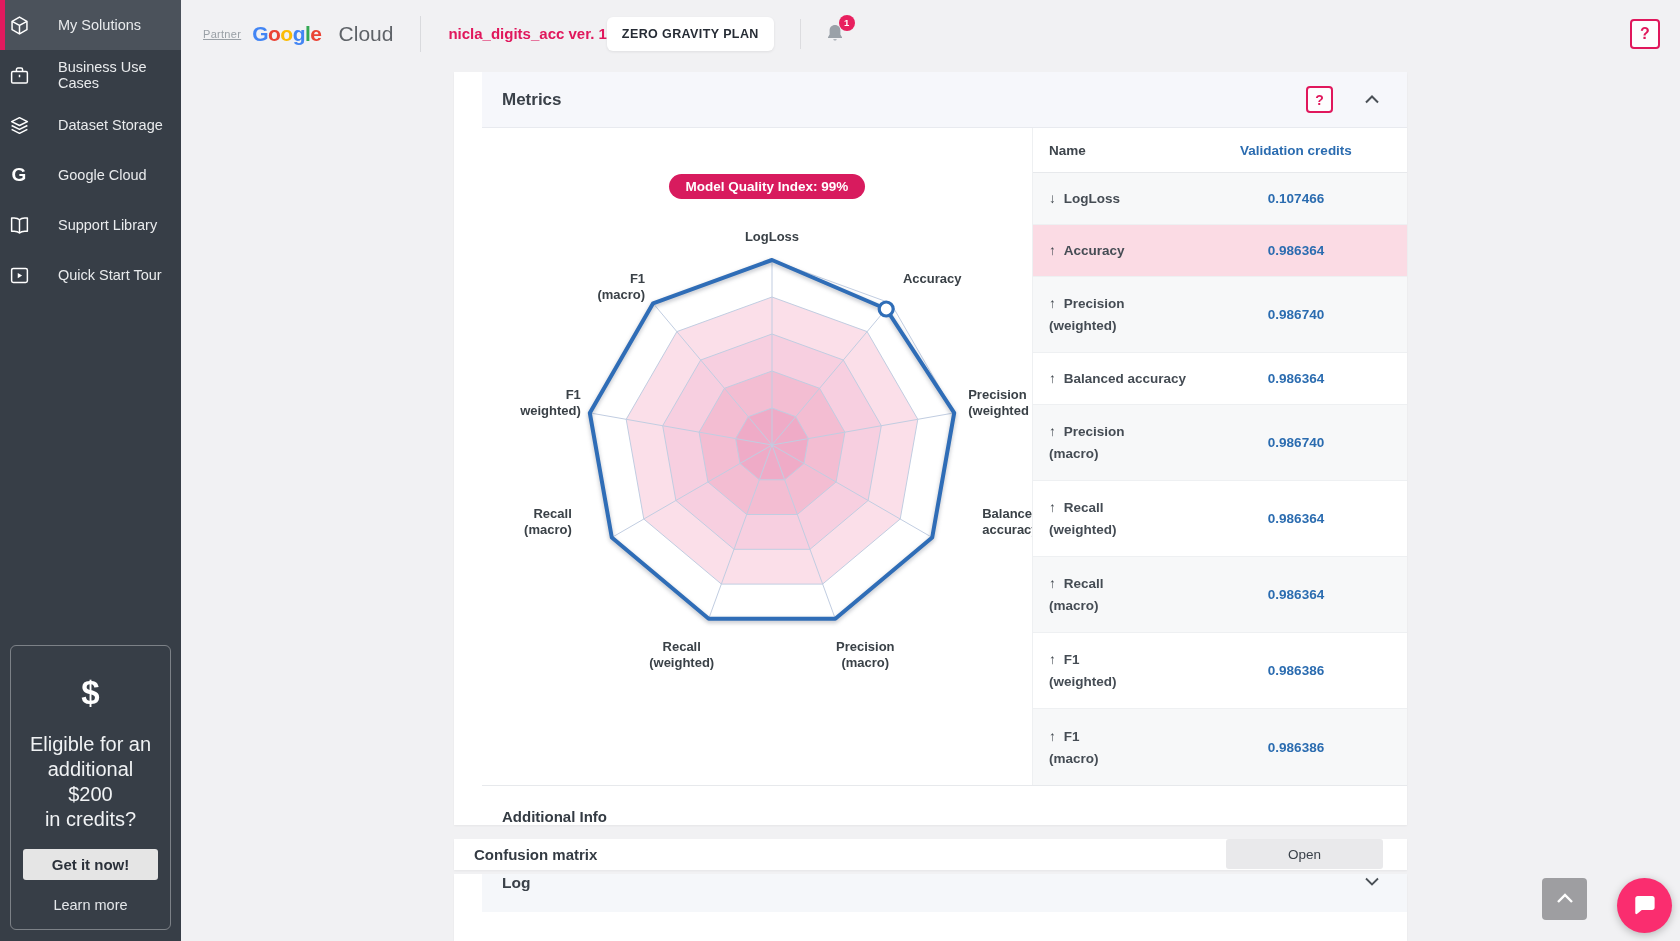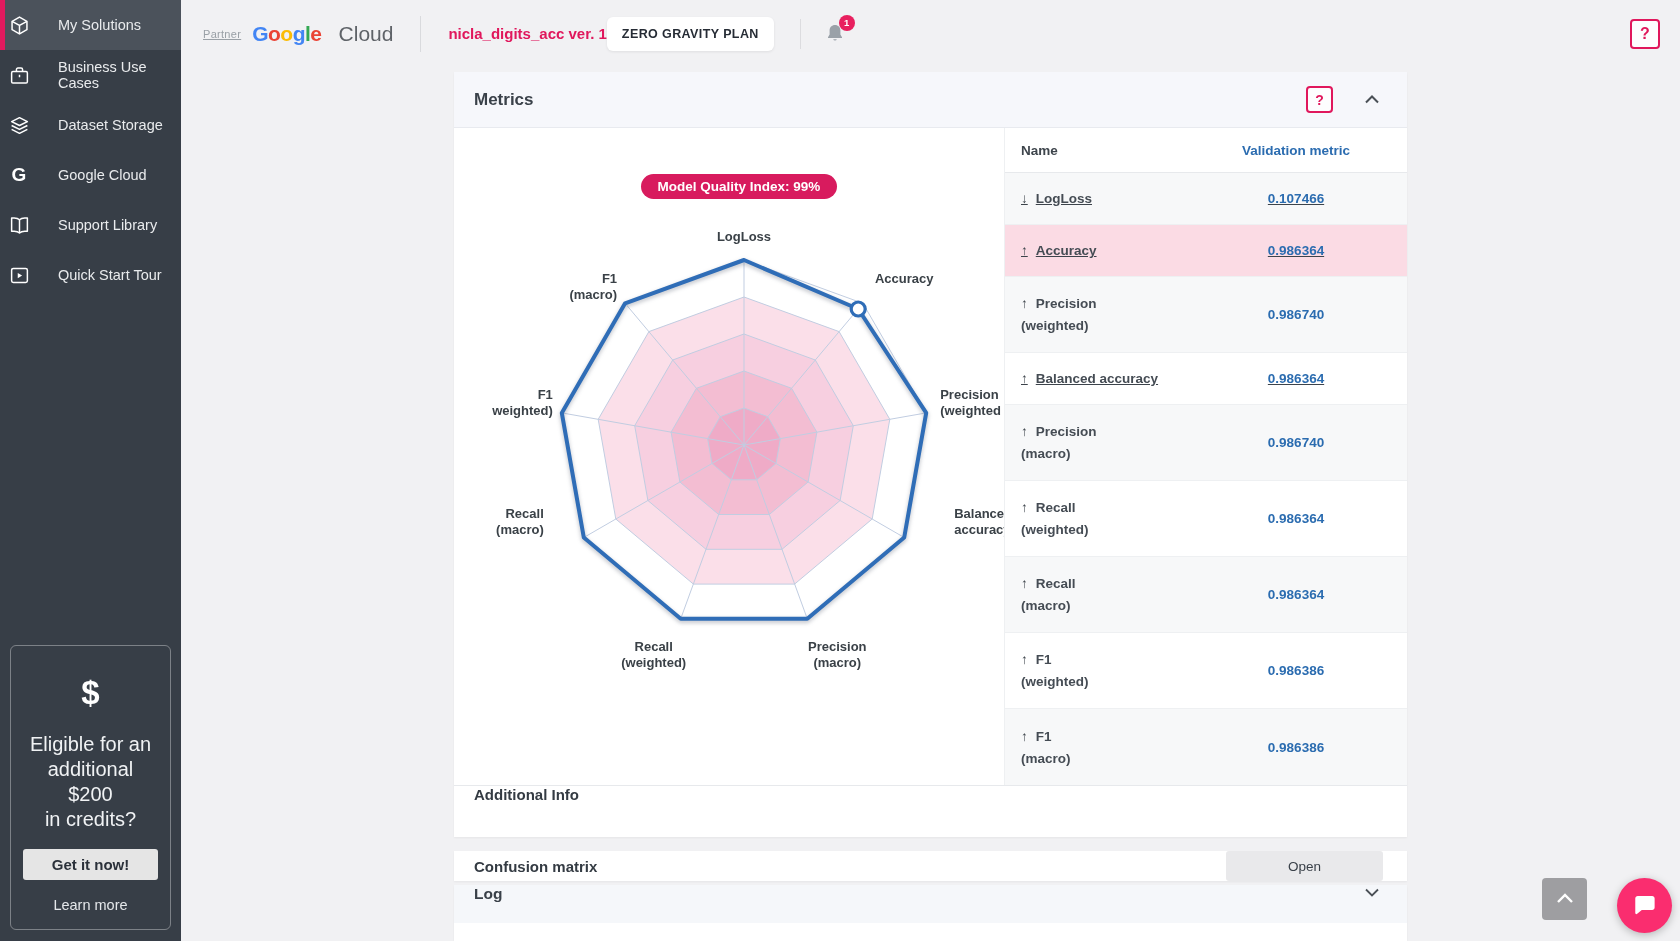--- a/index.html
+++ b/index.html
@@ -41,47 +41,47 @@
   .tb-right { margin-left:auto; display:flex; align-items:center; }
   .plan-btn { background:#fff; border:none; border-radius:6px; padding:10px 15px; font-family:inherit; font-size:12.5px; font-weight:bold; letter-spacing:.4px; color:#262c35; box-shadow:0 1px 3px rgba(0,0,0,.08); }
   .tb-divider2 { width:1px; height:30px; background:#dcdcdf; margin:0 22px 0 26px; }
   .bell-wrap { position:relative; width:26px; height:26px; }
   .bell-badge { position:absolute; top:-6px; right:-6px; min-width:16px; height:16px; border-radius:8px; background:#e8205f; color:#fff; font-size:9.5px; font-weight:bold; display:flex; align-items:center; justify-content:center; }
   .spacer { flex:1; }
   .help-btn { width:30px; height:30px; background:#fdfdfe; border:2px solid #e0175c; border-radius:4px; color:#e0175c; font-weight:bold; font-size:16px; font-family:inherit; display:flex; align-items:center; justify-content:center; }
 
   
   .main { position:absolute; left:181px; right:0; top:0; bottom:0; overflow:hidden; padding-top:72px; display:flex; flex-direction:column; align-items:center; }
-  .card { width:953px; background:#fff; box-shadow:0 1px 2px rgba(0,0,0,.05); }
+  .card { width:953px; background:#fff; box-shadow:0 1px 2px rgba(0,0,0,.05);padding-left:28px; }
   .card-head { height:56px; background:#f6f7fb; border-bottom:1px solid #e8eaef; display:flex; align-items:center; padding:0 28px 0 20px; }
   .card-title { font-size:17px; font-weight:bold; color:#3a4149; }
   .mini-help { width:27px; height:27px; background:#fdfdfe; border:2px solid #e0175c; border-radius:4px; color:#e0175c; font-weight:bold; font-size:14px; font-family:inherit; display:flex; align-items:center; justify-content:center; }
   .collapse-btn { background:none; border:none; margin-left:32px; padding:0; display:flex; align-items:center; }
 
   .metrics-body { display:flex; }
   .radar-col { flex:1; padding:46px 0 0 20px; }
   .badge-wrap { text-align:center; }
   .mq-badge { display:inline-block; background:#d81b5e; color:#fff; font-size:13.5px; font-weight:bold; padding:5px 17px; border-radius:14px; }
   #radar { display:block; margin-top:6px; }
 
   .table-col { width:420px; border-left:1px solid #eef0f2; }
   .t-head { height:45px; display:flex; align-items:center; padding:0 14px 0 16px; border-bottom:1px solid #e7e9ec; font-size:13.5px; }
   .t-name-col { flex:1; font-weight:bold; color:#3e454c; }
   .t-val-col { width:194px; text-align:center; font-weight:bold; color:#2b6cb0; }
   .m-row { display:flex; align-items:center; padding:0 14px 0 16px; border-bottom:1px solid #eef0f2; }
   .m-row:last-child { border-bottom:none; }
   .m-row.alt { background:#f7f8f9; }
   .m-row.hl { background:#fbdbe4; }
-  .h-s { height:52px;text-decoration:underline; } .h-d { height:76px; }
+  .h-s { height:52px; } .h-d { height:76px; }
   .m-name { flex:1; font-size:13.5px; font-weight:bold; color:#454c54; line-height:21px; }
   .m-arrow { font-weight:normal; margin-right:8px; color:#40474e; }
   .m-line2 { margin-top:1px; }
   .m-value { width:194px; text-align:center; font-size:13.5px; font-weight:bold; color:#2b6cb0; }
 
-  .add-info { display:flex; align-items:flex-start; height:52px; padding:0 24px 0 20px; border-top:1px solid #e7e9ec; }
+  .add-info { display:flex; align-items:flex-end; height:40px; padding:0 24px 0 20px; border-top:1px solid #e7e9ec; }
   .ai-title { font-size:15px; font-weight:bold; color:#343b43; }
   .stats { margin-left:auto; display:flex; gap:28px; font-size:13.5px; color:#3c434b; }
   .stat b { color:#30373f; }
 
   .cm-card { margin-top:14px; height:46px; display:flex; align-items:center; padding:0 24px 0 20px; }
   .cm-title { font-size:15px; font-weight:bold; color:#343b43; }
   .open-btn { margin-left:auto; width:157px; height:30px; background:#e9e9eb; border:none; border-radius:3px; font-family:inherit; font-size:13.5px; color:#3a4149; }
 
   .log-card { margin-top:4px; height:100px; }
   .log-head { height:38px; background:#f5f7fa; display:flex; align-items:flex-start; padding:0 28px 0 20px; }
@@ -228,21 +228,21 @@
             <text x="179.7" y="445.8" text-anchor="middle" font-size="13" font-weight="bold" fill="#3a4147" font-family="&quot;Liberation Sans&quot;, sans-serif" data-interactable="false"><tspan x="179.7">Recall</tspan><tspan x="179.7" dy="16">(weighted)</tspan></text>
             <text x="69.8" y="312.5" text-anchor="end" font-size="13" font-weight="bold" fill="#3a4147" font-family="&quot;Liberation Sans&quot;, sans-serif" data-interactable="false"><tspan x="69.8">Recall</tspan><tspan x="69.8" dy="16">(macro)</tspan></text>
             <text x="78.8" y="193.9" text-anchor="end" font-size="13" font-weight="bold" fill="#3a4147" font-family="&quot;Liberation Sans&quot;, sans-serif" data-interactable="false"><tspan x="78.8">F1</tspan><tspan x="78.8" dy="16">weighted)</tspan></text>
             <text x="143.1" y="78.3" text-anchor="end" font-size="13" font-weight="bold" fill="#3a4147" font-family="&quot;Liberation Sans&quot;, sans-serif" data-interactable="false"><tspan x="143.1">F1</tspan><tspan x="143.1" dy="16">(macro)</tspan></text>
           </svg>
       </div>
 
       <div class="table-col" data-interactable="false">
         <div class="t-head" data-interactable="false">
           <span class="t-name-col" data-interactable="false">Name</span>
-          <span class="t-val-col" data-interactable="true">Validation metric</span>
+          <span class="t-val-col" data-interactable="true">Validation credits</span>
         </div>
         <div id="rows">
             <div class="m-row h-s alt" data-interactable="true">
               <div class="m-name" data-interactable="false">
                 <div><span class="m-arrow" data-interactable="false">↓</span><span data-interactable="false">LogLoss</span></div>
               </div>
               <div class="m-value" data-interactable="false">0.107466</div>
             </div>
             <div class="m-row h-s hl" data-interactable="true">
               <div class="m-name" data-interactable="false">

